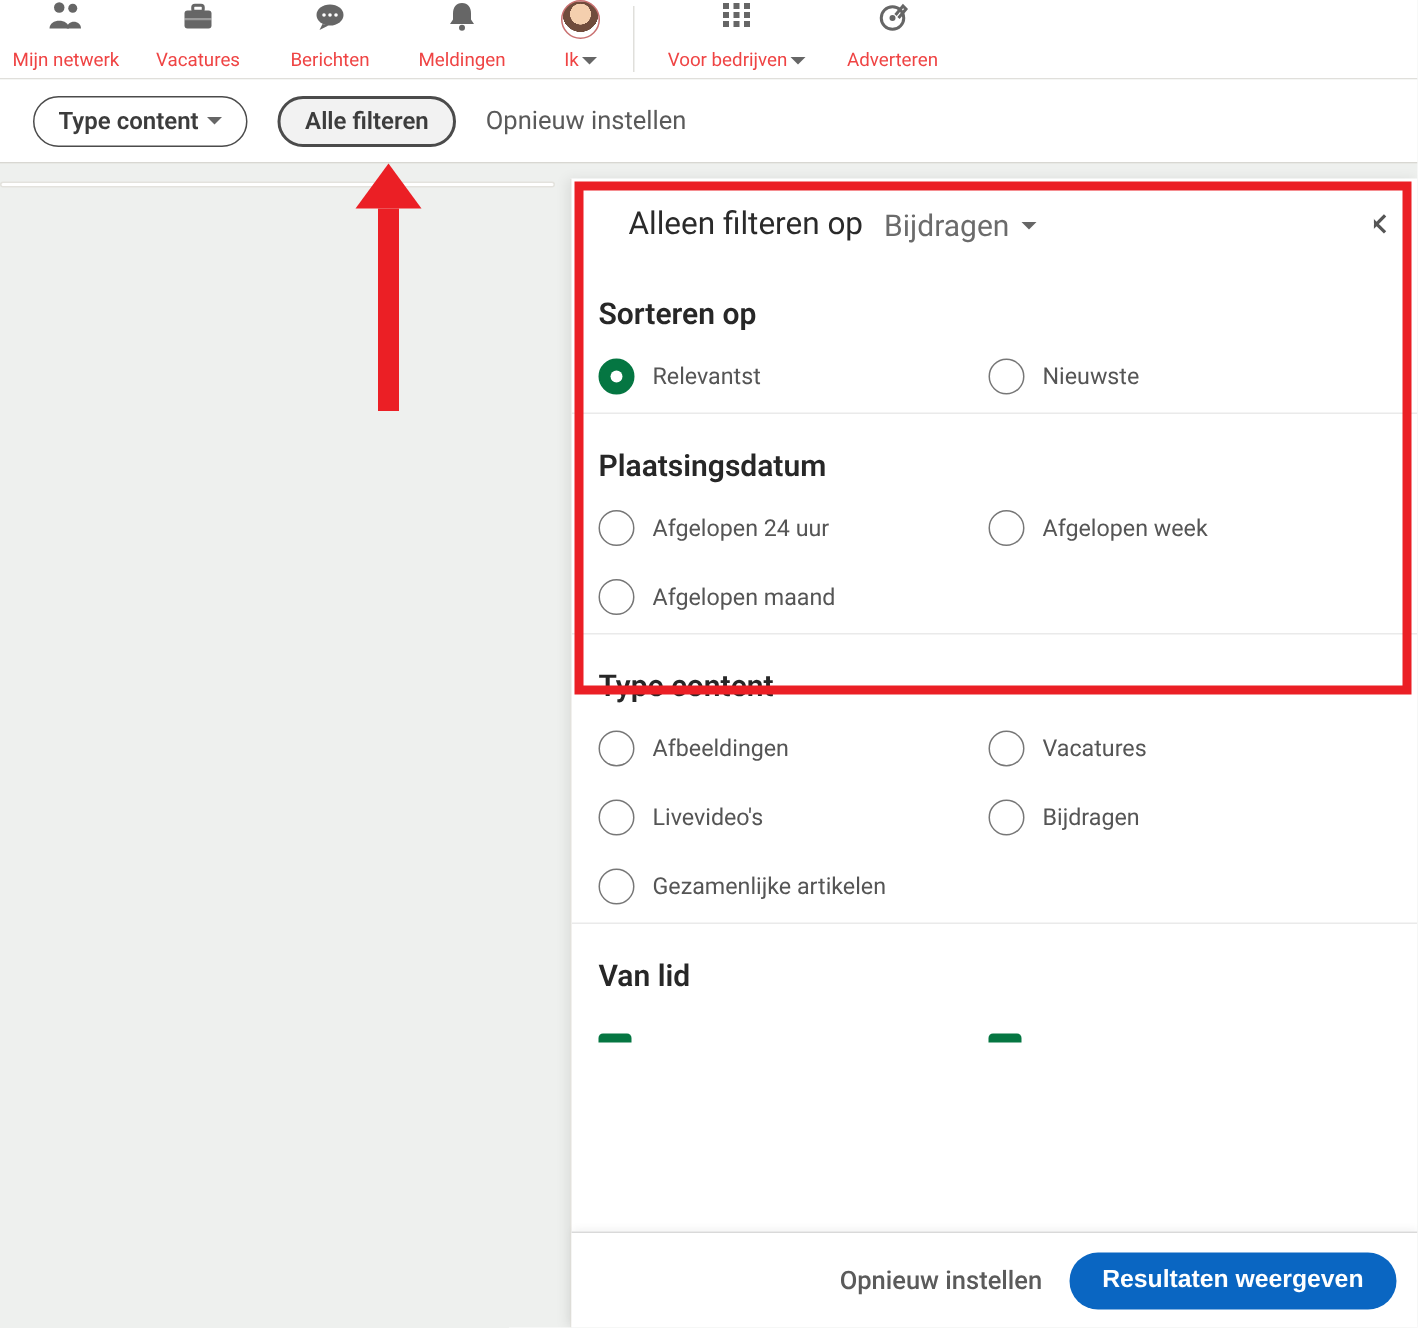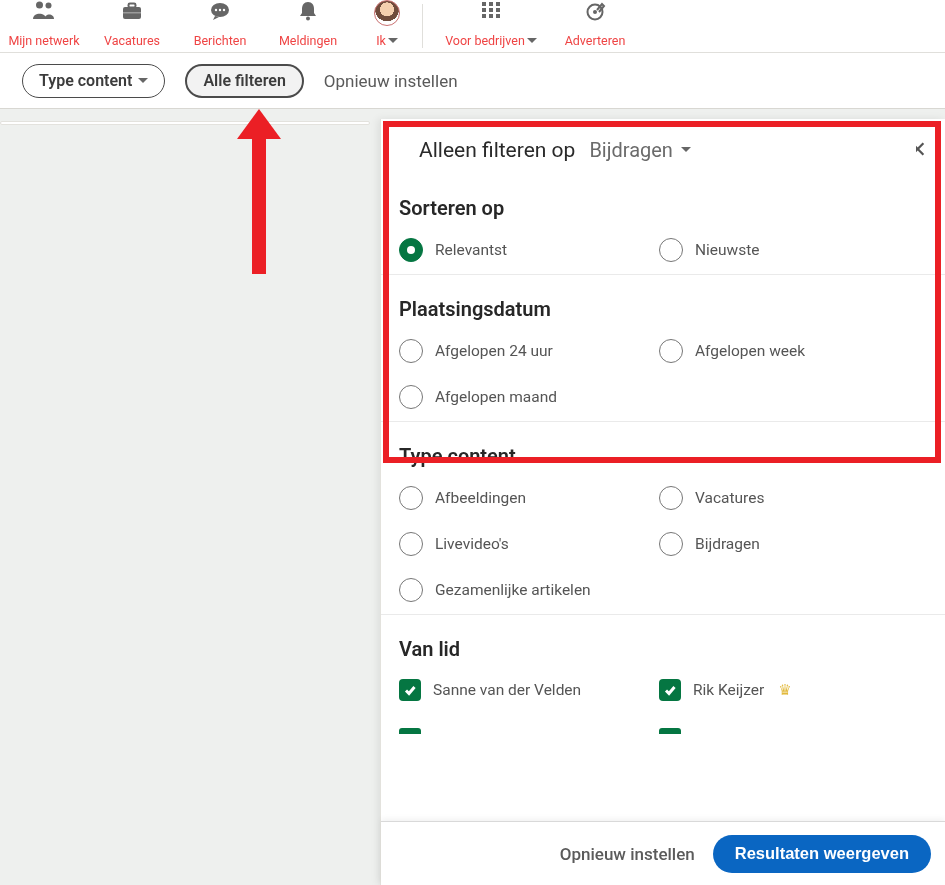--- a/index.html
+++ b/index.html
@@ -449,39 +449,20 @@
           </div>
           <div class="opt">
             <span class="radio"></span>
             <span>Gezamenlijke artikelen</span>
           </div>
         </div>
       </div>
 
       <div class="section">
         <div class="section-title">Van lid</div>
-        <div class="opts-grid">
-          <div class="opt">
-            <span class="chk">
-              <svg width="14" height="14" viewBox="0 0 14 14">
-                  <path d="M3 7.5 L6 10.5 L11.5 4"></path>
-                </svg>
-            </span>
-            <span>Sanne van der Velden</span>
-          </div>
-          <div class="opt">
-            <span class="chk">
-              <svg width="14" height="14" viewBox="0 0 14 14">
-                  <path d="M3 7.5 L6 10.5 L11.5 4"></path>
-                </svg>
-            </span>
-            <span>Rik Keijzer</span>
-            <span class="crown">♛</span>
-          </div>
-        </div>
         <div class="partial-row">
           <div><span class="chk-stub" style="display:inline-block"></span></div>
           <div><span class="chk-stub" style="display:inline-block"></span></div>
         </div>
       </div>
 
     </div>
 
     <div class="panel-footer">
       <span class="footer-reset">Opnieuw instellen</span>

